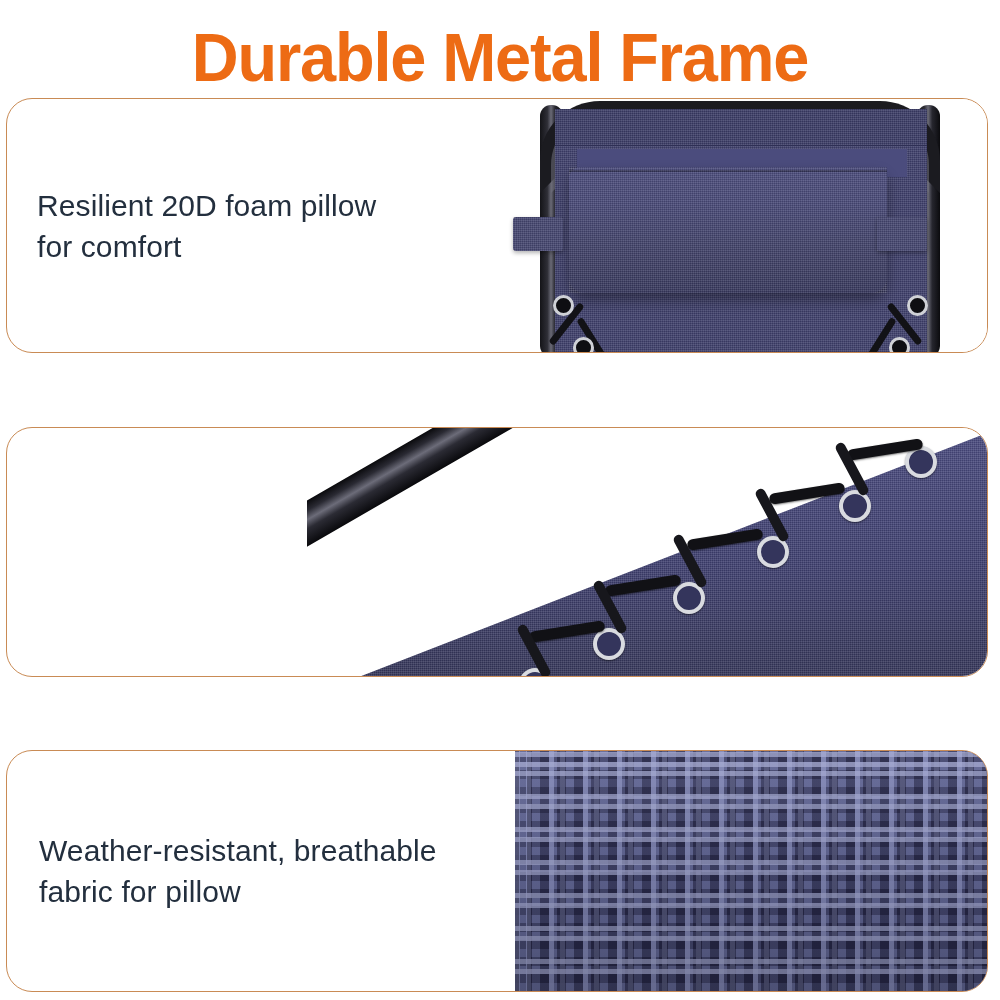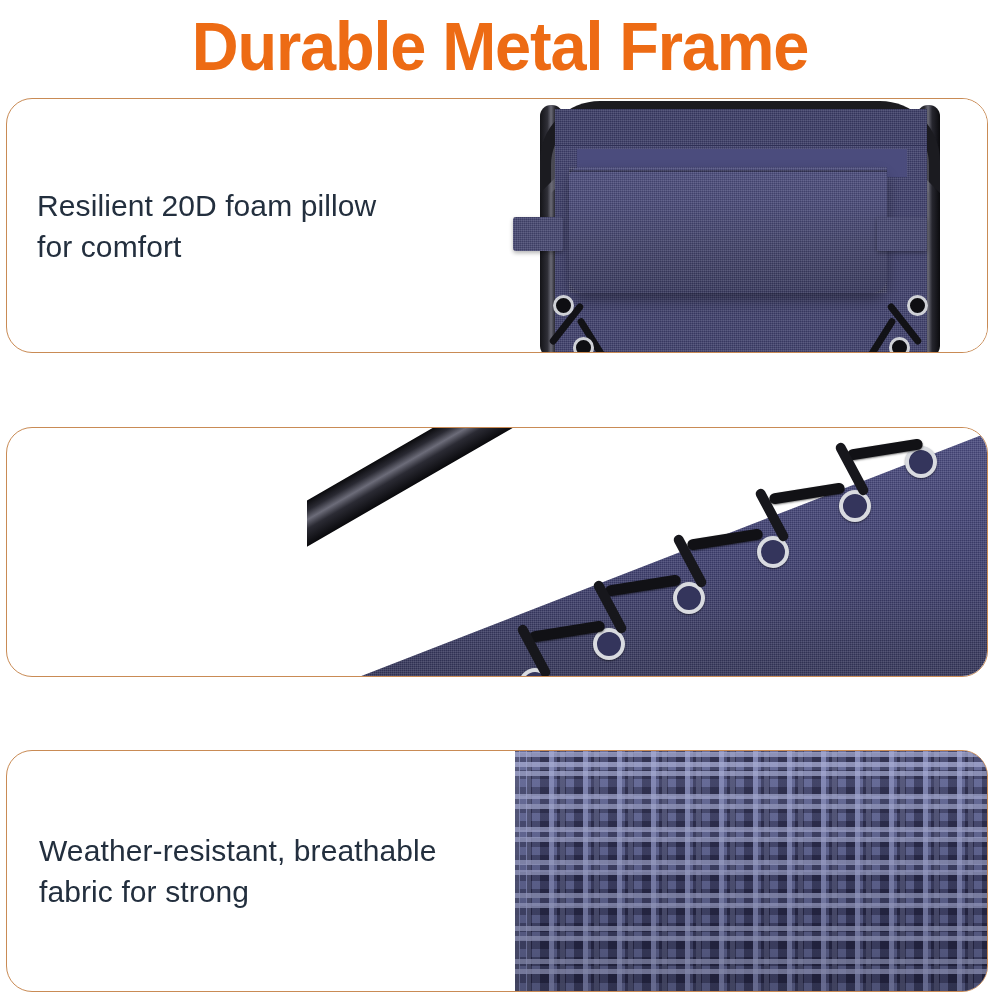--- a/index.html
+++ b/index.html
@@ -7,21 +7,21 @@
     width:1000px;height:1000px;
     background:#ffffff;
     font-family:"Liberation Sans", sans-serif;
     overflow:hidden;
     position:relative;
   }
 
   
   .title-wrap{
     position:absolute;left:0;top:0;width:1000px;height:92px;
-    display:flex;align-items:center;justify-content:center;
+    display:flex;align-items:flex-end;justify-content:center;
   }
   .title{
     font-size:69px;
     font-weight:bold;
     letter-spacing:-1.2px;
     color:#ED6B14;
     white-space:nowrap;
     transform:scaleX(0.94);
     transform-origin:center center;
     line-height:1;
@@ -303,19 +303,19 @@
         <div class="p2-lace2" style="left:274px;top:174px;transform:rotate(62deg);"></div>
         <div class="p2-lace" style="left:222px;top:198px;transform:rotate(-9deg);"></div>
         <div class="p2-lace2" style="left:198px;top:218px;transform:rotate(62deg);"></div>
       </div>
     </div>
   </div>
 </div>
 
 <div class="panel" id="panel-3">
   <div class="panel-text">Weather-resistant, breathable
-fabric for strong</div>
+fabric for pillow</div>
 
   <div class="panel-photo" id="photo-3">
     <div class="p3-fabric"></div>
     <div class="p3-shade"></div>
   </div>
 </div>
 
 </body></html>

